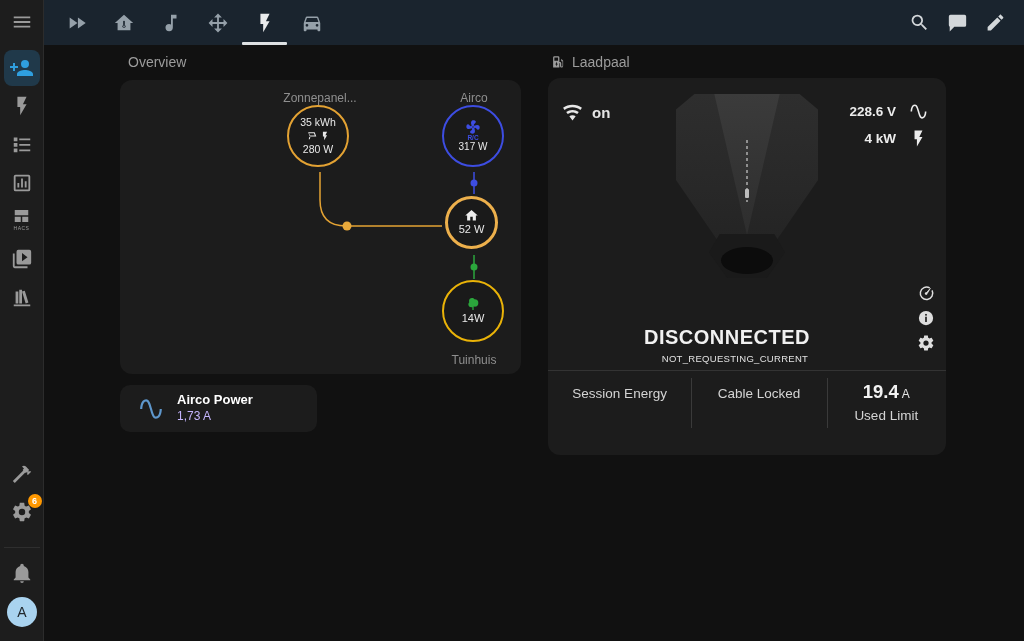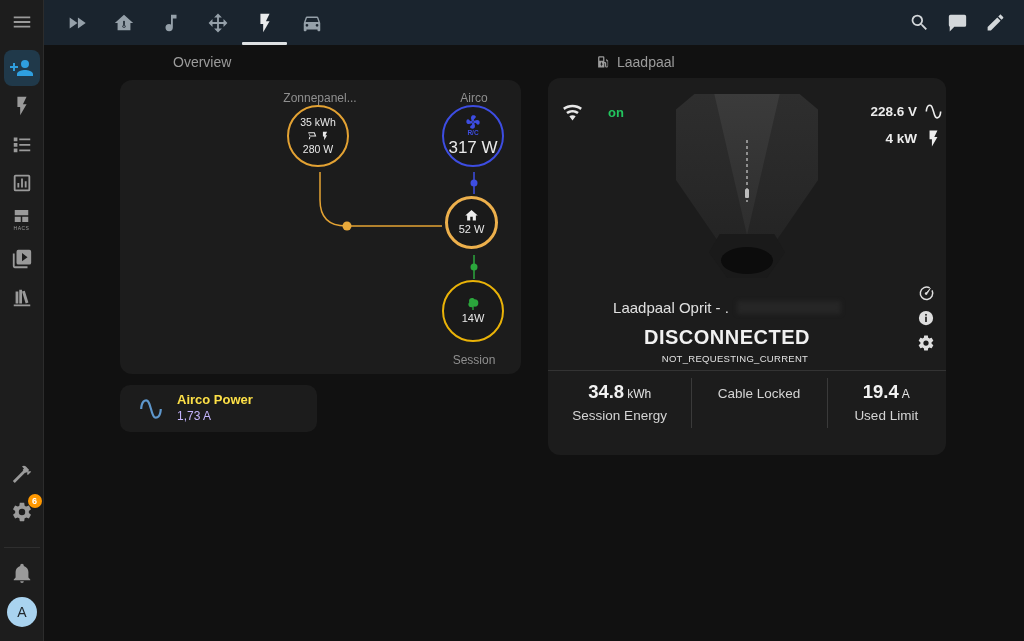--- a/index.html
+++ b/index.html
@@ -32,49 +32,49 @@
          border-radius:8px;display:flex;align-items:center;justify-content:center;color:#2f9fdf;cursor:pointer;}
   .sb-active svg{width:24px;height:24px;fill:currentColor;}
   .hacs-txt{font-size:5px;letter-spacing:.5px;color:#9a9a9a;margin-top:1px;line-height:1;}
   .badge{position:absolute;top:-6px;right:-8px;min-width:14px;height:14px;padding:0 3px;border-radius:8px;
          background:#ff9800;color:#fff;font-size:9px;font-weight:700;display:flex;align-items:center;justify-content:center;}
   .sb-div{position:absolute;left:4px;width:36px;top:547px;height:1px;background:#2e2e2e;}
   .avatar{position:absolute;left:7px;top:597px;width:30px;height:30px;border-radius:50%;
          background:#a9d3ef;color:#20272c;font-size:14px;display:flex;align-items:center;justify-content:center;cursor:pointer;}
 
   
-  .sec-title{position:absolute;font-size:14px;color:#9c9c9c;display:flex;align-items:center;gap:7px;margin-left:45px;}
+  .sec-title{position:absolute;font-size:14px;color:#9c9c9c;display:flex;align-items:center;gap:7px;}
   .sec-title svg{width:15px;height:15px;fill:#9c9c9c;}
 
   
   .flow-card{position:absolute;left:120px;top:80px;width:401px;height:294px;background:#1c1c1c;border-radius:12px;}
   .flow-lines{position:absolute;left:0;top:0;}
   .node{position:absolute;border-radius:50%;display:flex;flex-direction:column;align-items:center;
         justify-content:center;text-align:center;line-height:1.25;cursor:pointer;background:rgba(0,0,0,.05);}
   .node-label{position:absolute;width:130px;text-align:center;font-size:12px;color:#8f8f8f;}
   .n-sm{font-size:10.5px;color:#e9e9e9;}
   .n-pw{font-size:10.5px;color:#e9e9e9;}
   .n-mode{font-size:6.5px;font-weight:700;color:#3d4de2;line-height:1;}
   .node svg{display:block;}
 
   
   .mini-card{position:absolute;top:385px;height:47px;background:#1c1c1c;border-radius:10px;
              display:flex;align-items:center;cursor:pointer;}
   .mini-ic{margin-left:18px;width:26px;height:26px;color:#5e97cc;flex:0 0 auto;}
   .mini-ic svg{width:26px;height:26px;fill:currentColor;}
   .mini-tx{margin-left:13px;line-height:1.3;}
-  .mini-title{font-size:13px;font-weight:700;color:#fde047;}
+  .mini-title{font-size:13px;font-weight:700;color:#ffffff;}
   .mini-value{font-size:12px;color:#c4b5fd;}
 
   
   .charge-card{position:absolute;left:548px;top:78px;width:398px;height:377px;background:#1c1c1c;border-radius:12px;}
   .wifi-row{position:absolute;left:14px;top:24px;display:flex;align-items:center;gap:9px;cursor:pointer;}
   .wifi-row svg{width:21px;height:21px;fill:#e8e8e8;}
-  .wifi-state{font-size:13px;font-weight:700;color:#22c55e;margin-left:16px;}
-  .meter-row{position:absolute;right:3px;display:flex;align-items:center;gap:7px;cursor:pointer;justify-content:flex-end;}
+  .wifi-state{font-size:15px;font-weight:700;color:#e5e5e5;}
+  .meter-row{position:absolute;right:18px;display:flex;align-items:center;gap:13px;cursor:pointer;justify-content:flex-end;}
   .meter-row .mval{font-size:13.5px;font-weight:700;color:#ececec;}
   .meter-row svg{width:19px;height:19px;fill:#ececec;}
 
   
   .charger{position:absolute;left:128px;top:16px;width:142px;height:188px;}
   .ch-body{position:absolute;left:0;top:0;width:142px;height:172px;
       background:linear-gradient(180deg,#2e2e2e 0%,#282828 55%,#222 100%);
       clip-path:polygon(13% 0,87% 0,100% 9%,100% 50%,60% 98%,40% 98%,0 50%,0 9%);}
   .ch-facet{position:absolute;left:0;top:0;width:142px;height:172px;
       background:linear-gradient(180deg,#3b3b3b,#2d2d2d 85%);
@@ -250,21 +250,21 @@
       <path d="M200,92 L200,120 Q200,146 226,146 L322,146" stroke="#e3a233" stroke-width="1.5" fill="none"></path>
       <circle cx="227" cy="146" r="4.5" fill="#e8a93b"></circle>
       <path d="M354,92 L354,114" stroke="#3d4de2" stroke-width="1.5"></path>
       <circle cx="354" cy="103" r="3.5" fill="#3d4de2"></circle>
       <path d="M354,175 L354,199" stroke="#2ba63c" stroke-width="1.5"></path>
       <circle cx="354" cy="187" r="3.5" fill="#2ba63c"></circle>
     </svg>
 
     <div class="node-label" style="left:135px;top:11px">Zonnepanel...</div>
     <div class="node-label" style="left:289px;top:11px">Airco</div>
-    <div class="node-label" style="left:289px;top:273px">Session</div>
+    <div class="node-label" style="left:289px;top:273px">Tuinhuis</div>
 
     <div class="node" style="left:167px;top:25px;width:62px;height:62px;border:2px solid #e3a233">
       <div class="n-sm">35 kWh</div>
       <span style="display:flex;align-items:center;gap:1px">
         <svg viewBox="0 0 24 24" style="width:13px;height:13px;fill:#e9e9e9">
             <path d="M4,4H16L19,12H7L4,4M5.6,6L7.4,10H16.2L14.7,6H5.6M6,13H8L7,17H5L6,13Z"></path>
           </svg>
         <svg viewBox="0 0 24 24" style="width:10px;height:10px;fill:#e9e9e9">
             <path d="M7,2V13H10V22L17,10H13L17,2H7Z"></path>
           </svg>
@@ -272,21 +272,21 @@
       <div class="n-pw">280 W</div>
     </div>
 
     <div class="node" style="left:322px;top:25px;width:62px;height:62px;border:2px solid #3d4de2">
       <span>
         <svg viewBox="0 0 24 24" style="width:16px;height:16px;fill:#3d4de2">
             <path d="M12,11A1,1 0 0,0 11,12A1,1 0 0,0 12,13A1,1 0 0,0 13,12A1,1 0 0,0 12,11M12.5,2C17,2 17.11,5.57 14.75,6.75C13.76,7.24 13.32,8.29 13.13,9.22C13.61,9.42 14.03,9.73 14.35,10.13C18.05,8.13 22.03,8.92 22.03,12.5C22.03,17 18.46,17.1 17.28,14.73C16.78,13.74 15.72,13.3 14.79,13.11C14.59,13.59 14.28,14 13.88,14.34C15.87,18.03 15.08,22 11.5,22C7,22 6.91,18.42 9.27,17.24C10.25,16.75 10.69,15.71 10.89,14.79C10.4,14.59 9.97,14.27 9.65,13.87C5.96,15.85 2,15.07 2,11.5C2,7 5.56,6.89 6.74,9.26C7.24,10.25 8.29,10.68 9.22,10.87C9.41,10.39 9.73,9.97 10.14,9.65C8.15,5.96 8.94,2 12.5,2Z"></path>
           </svg>
       </span>
       <div class="n-mode">R/C</div>
-      <div class="n-pw" style="font-size:17px">317 W</div>
+      <div class="n-pw" style="font-size:10px">317 W</div>
     </div>
 
     <div class="node" style="left:325px;top:116px;width:53px;height:53px;border:3.5px solid #edb04c">
       <span>
         <svg viewBox="0 0 24 24" style="width:15px;height:15px;fill:#ededed">
             <path d="M10,20V14H14V20H19V12H22L12,3L2,12H5V20H10Z"></path>
           </svg>
       </span>
       <div class="n-pw" style="font-size:11px">52 W</div>
     </div>
@@ -351,24 +351,20 @@
     </div>
 
     <div class="charger">
       <div class="ch-body"></div>
       <div class="ch-facet"></div>
       <div class="ch-led"></div>
       <div class="ch-socket"></div>
       <div class="ch-hole"></div>
     </div>
 
-    <div class="dev-row">
-      <span class="dev-name">Laadpaal Oprit - .</span>
-      <span class="redact"></span>
-    </div>
 
     <div class="act-col">
       <span class="act">
         <svg viewBox="0 0 24 24" fill="none" stroke="currentColor" stroke-width="2">
           <path d="M16.9,5.2 A8.3,8.3 0 1,0 20.1,8.6"></path>
           <path d="M11.2,13.2 L17.8,5.8 L13.9,12.2" fill="currentColor" stroke-width="1"></path>
           <circle cx="12.2" cy="12.8" r="1.7" fill="currentColor" stroke="none"></circle>
         </svg>
       </span>
       <span class="act">
@@ -384,21 +380,20 @@
           </svg>
       </span>
     </div>
 
     <div class="status">DISCONNECTED</div>
     <div class="status-sub">NOT_REQUESTING_CURRENT</div>
     <div class="hdiv"></div>
 
     <div class="stats">
       <div class="stat s0">
-        <div><span class="stat-value">34.8</span><span class="stat-unit">kWh</span></div>
         <div class="stat-label">Session Energy</div>
       </div>
       <div class="stat s1">
         <div class="stat-label">Cable Locked</div>
       </div>
       <div class="stat s2">
         <div><span class="stat-value">19.4</span><span class="stat-unit">A</span></div>
         <div class="stat-label">Used Limit</div>
       </div>
     </div>

